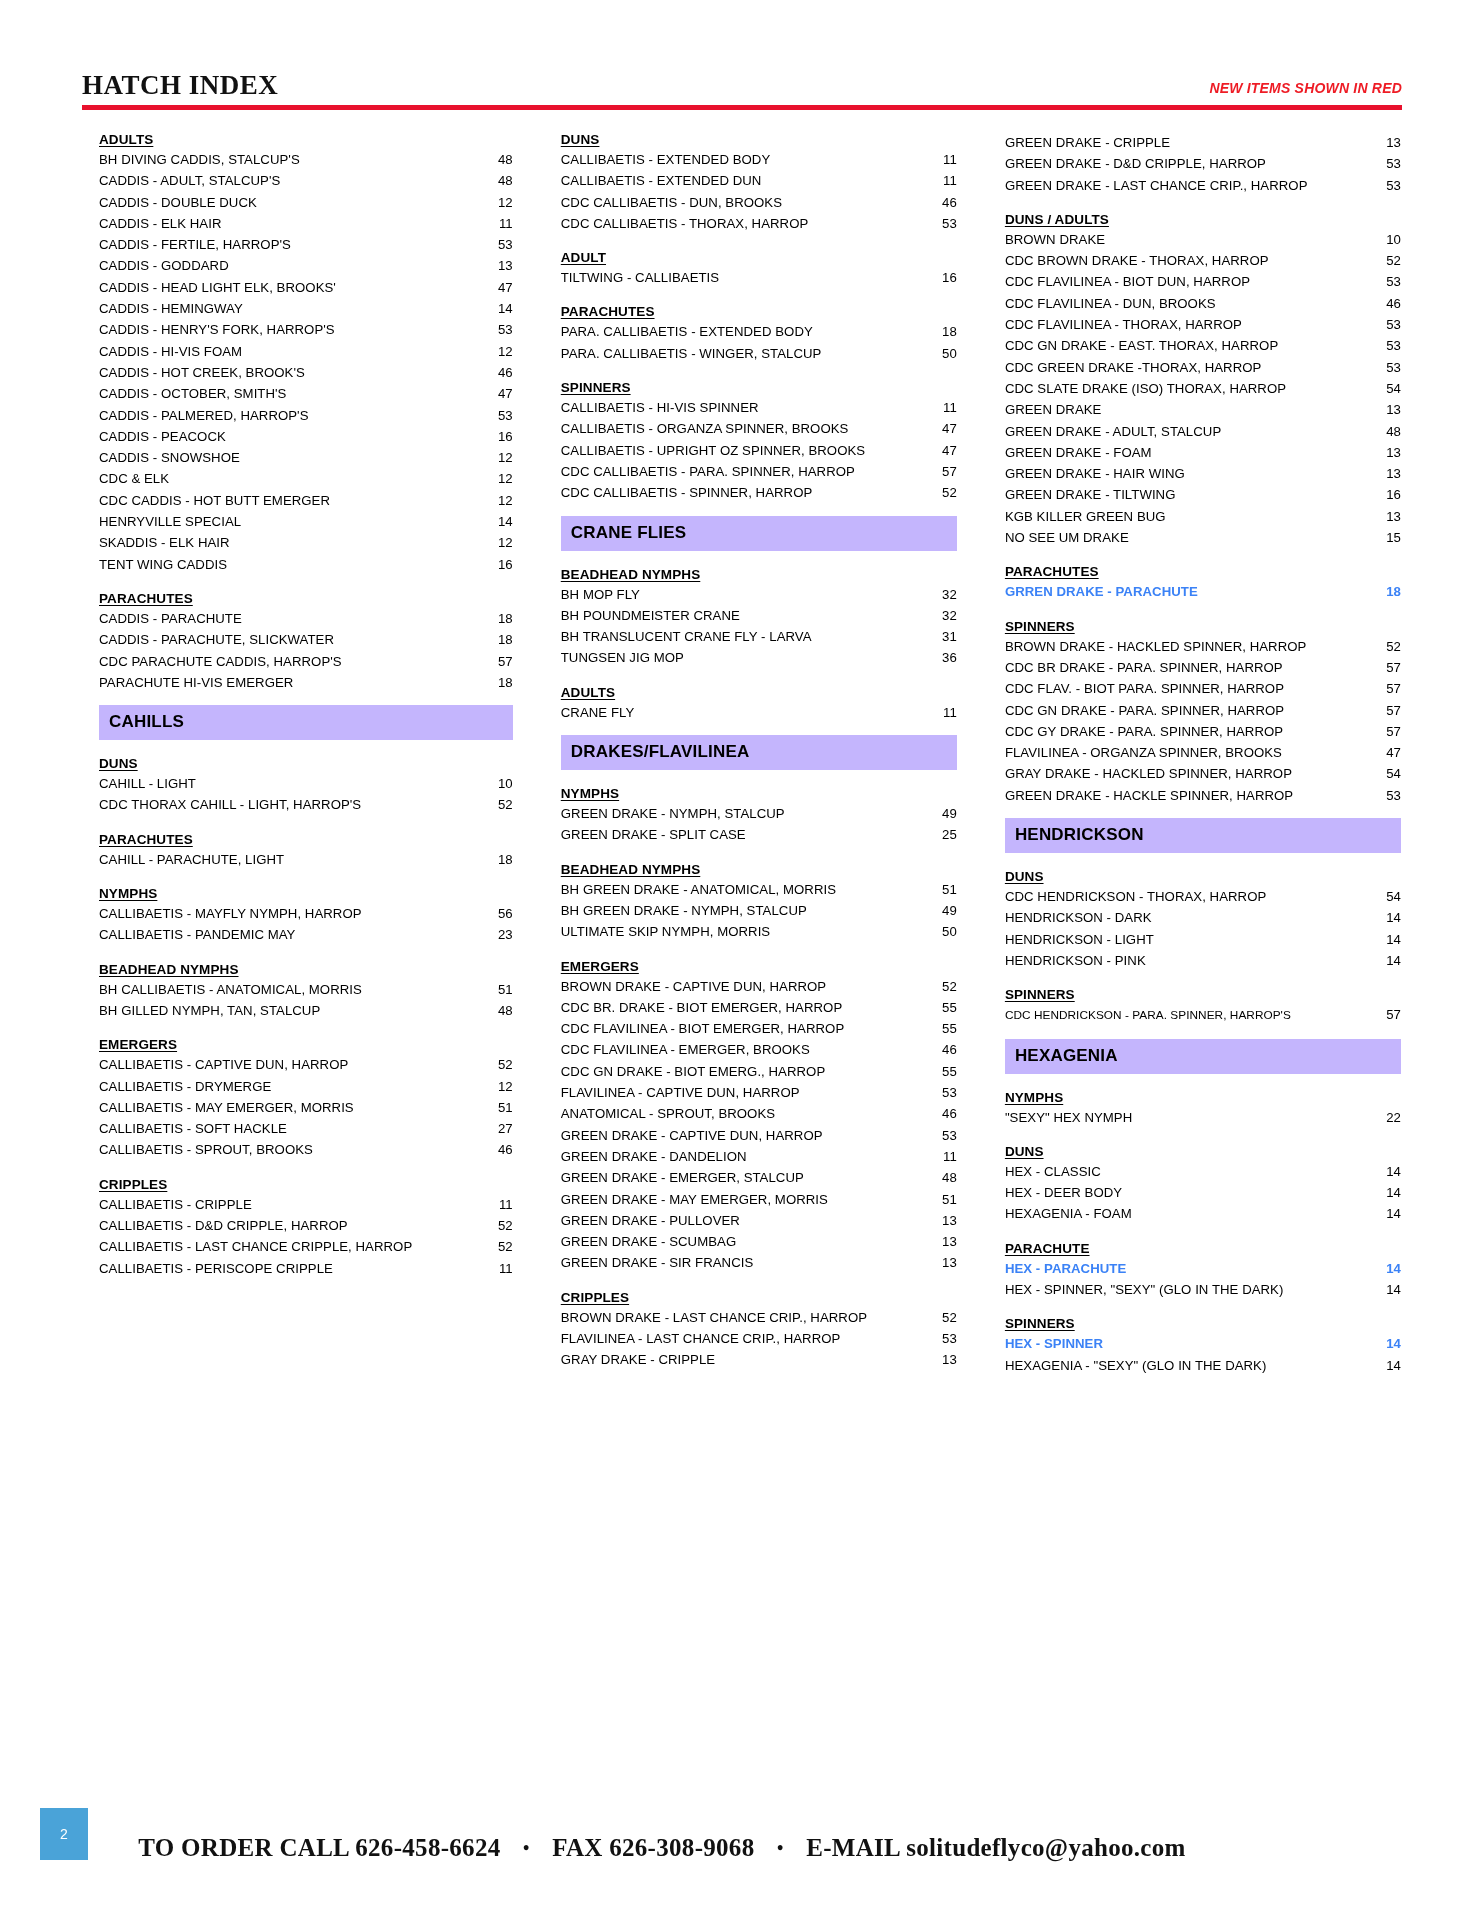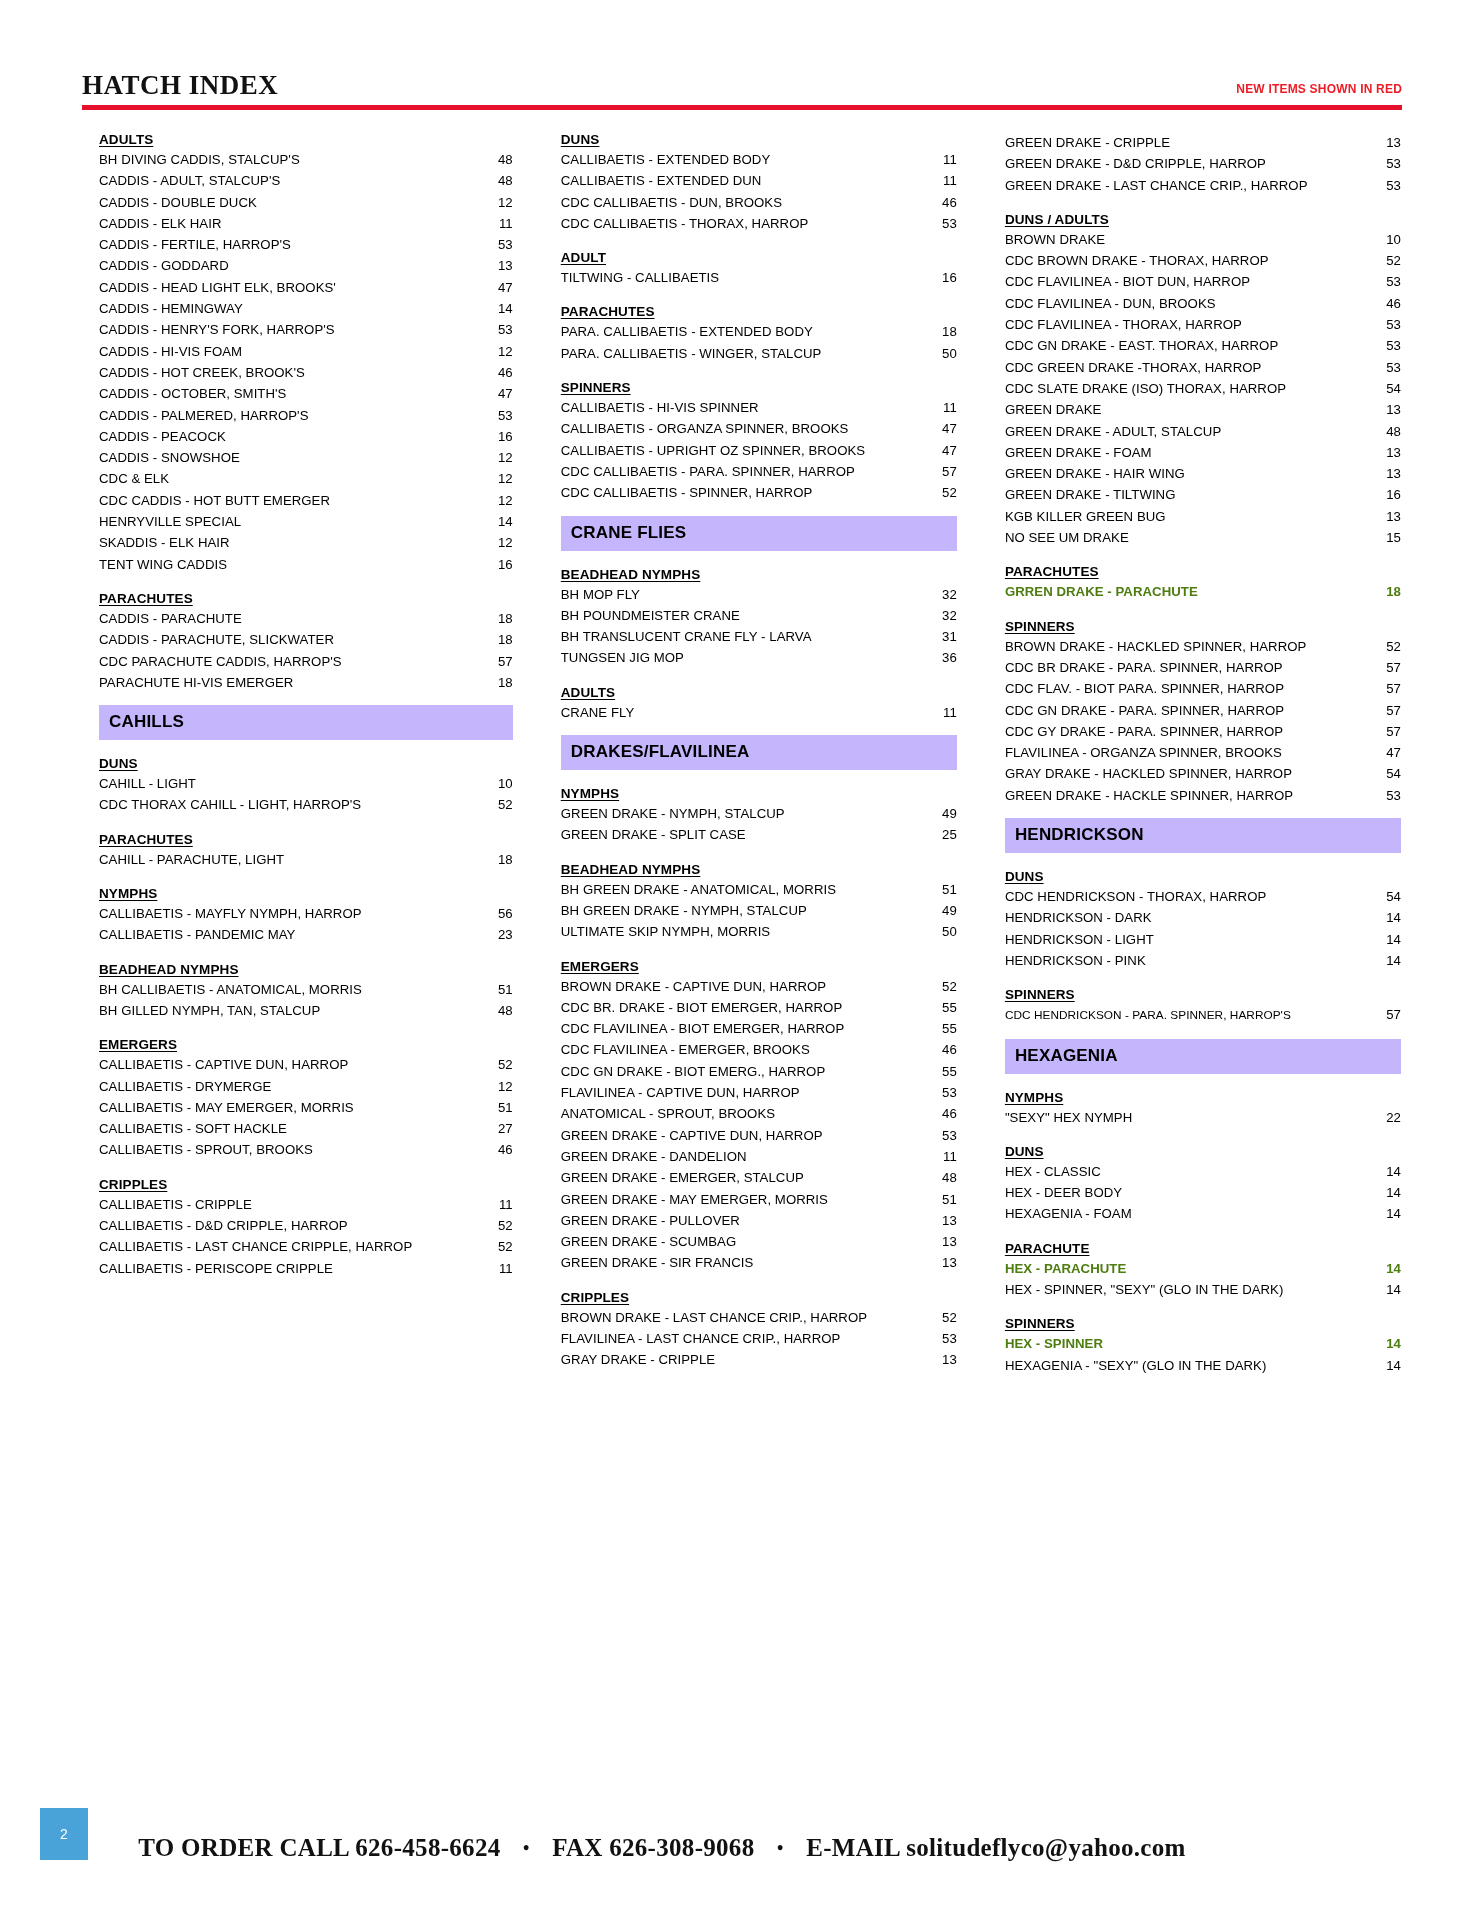--- a/index.html
+++ b/index.html
@@ -18,22 +18,22 @@
   .header {
     position:absolute; left:82px; top:72px; width:1320px;
   }
   .header-row { display:flex; align-items:flex-end; justify-content:space-between; }
   .hatch-title {
     font-family:"Liberation Serif", serif;
     font-size:27px; font-weight:700; letter-spacing:.5px;
     line-height:1; color:#111;
   }
   .new-items {
-    font-size:12px; font-weight:700; color:#ee1c25;
-    letter-spacing:.2px; padding-bottom:3px;
+    font-size:14px; font-weight:700; color:#ee1c25;
+    letter-spacing:.2px; padding-bottom:3px;font-style:italic;
   }
   .header-rule { margin-top:6px; height:5px; background:#e8112d; width:100%; }
 
   
   .columns {
     position:absolute; left:82px; top:132px;
     width:1320px; display:flex; gap:12px;margin-left:17px;
   }
   .col { width:440px; padding-right:18px; }
   .col.c2 { padding-left:18px; }
@@ -52,21 +52,21 @@
   }
   .sub-head.first { margin-top:0; }
 
   .row {
     display:flex; justify-content:space-between; align-items:baseline;
     font-size:13.2px; line-height:21.3px; letter-spacing:.05px;
     white-space:nowrap;
   }
   .row .nm { overflow:hidden; }
   .row .pg { width:34px; text-align:right; flex:0 0 34px; }
-  .row.red { color:#4d7c0f; font-weight:700; }
+  .row.red { color:#3b82f6; font-weight:700; }
   .row.small .nm { font-size:11.8px; }
 
   
   .page-num {
     position:absolute; left:40px; bottom:60px;
     width:48px; height:52px; background:#4aa3d8;
     color:#fff; font-size:14px; font-weight:400;
     display:flex; align-items:center; justify-content:center;
   }
   .footer {

